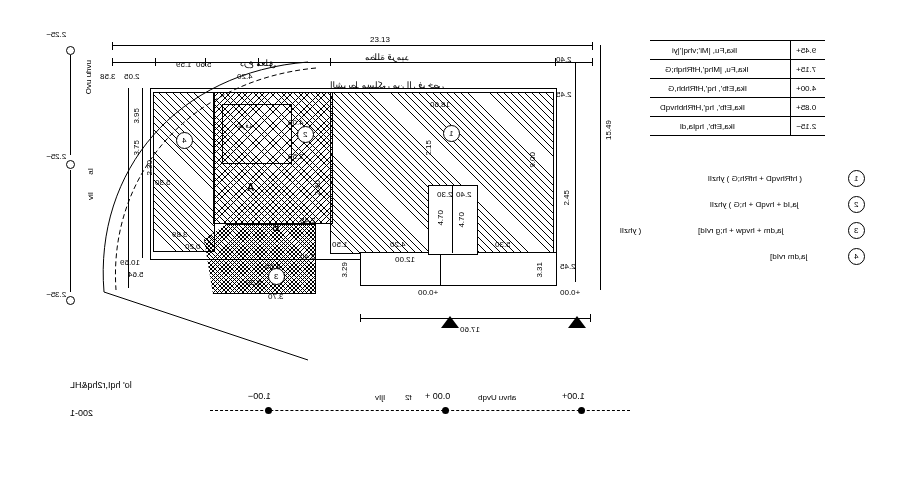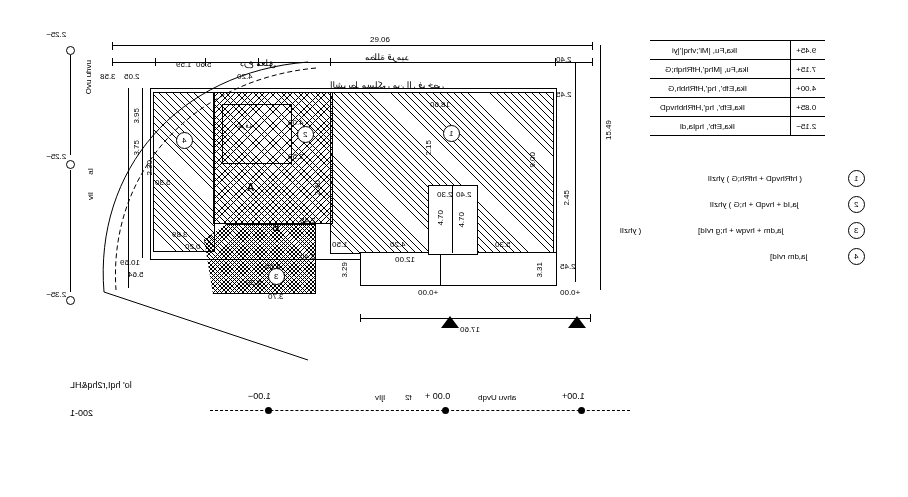--- a/index.html
+++ b/index.html
@@ -46,21 +46,21 @@
 </head>
 <body>
 
 <div class="root">
 
   <div class="abs" style="left:0;top:0;width:630px;height:360px;">
 
     <div class="ln hl" style="left:112px;top:45px;width:480px;"></div>
     <div class="ln vl" style="left:112px;top:42px;height:8px;"></div>
     <div class="ln vl" style="left:592px;top:42px;height:8px;"></div>
-    <div class="abs txt" style="left:370px;top:35px;">29.06</div>
+    <div class="abs txt" style="left:370px;top:35px;">23.13</div>
 
     <div class="ln hl" style="left:112px;top:62px;width:480px;"></div>
     <div class="ln vl" style="left:112px;top:58px;height:8px;"></div>
     <div class="ln vl" style="left:155px;top:58px;height:8px;"></div>
     <div class="ln vl" style="left:205px;top:58px;height:8px;"></div>
     <div class="ln vl" style="left:258px;top:58px;height:8px;"></div>
     <div class="ln vl" style="left:330px;top:58px;height:8px;"></div>
     <div class="ln vl" style="left:555px;top:58px;height:8px;"></div>
     <div class="ln vl" style="left:592px;top:58px;height:8px;"></div>
 

